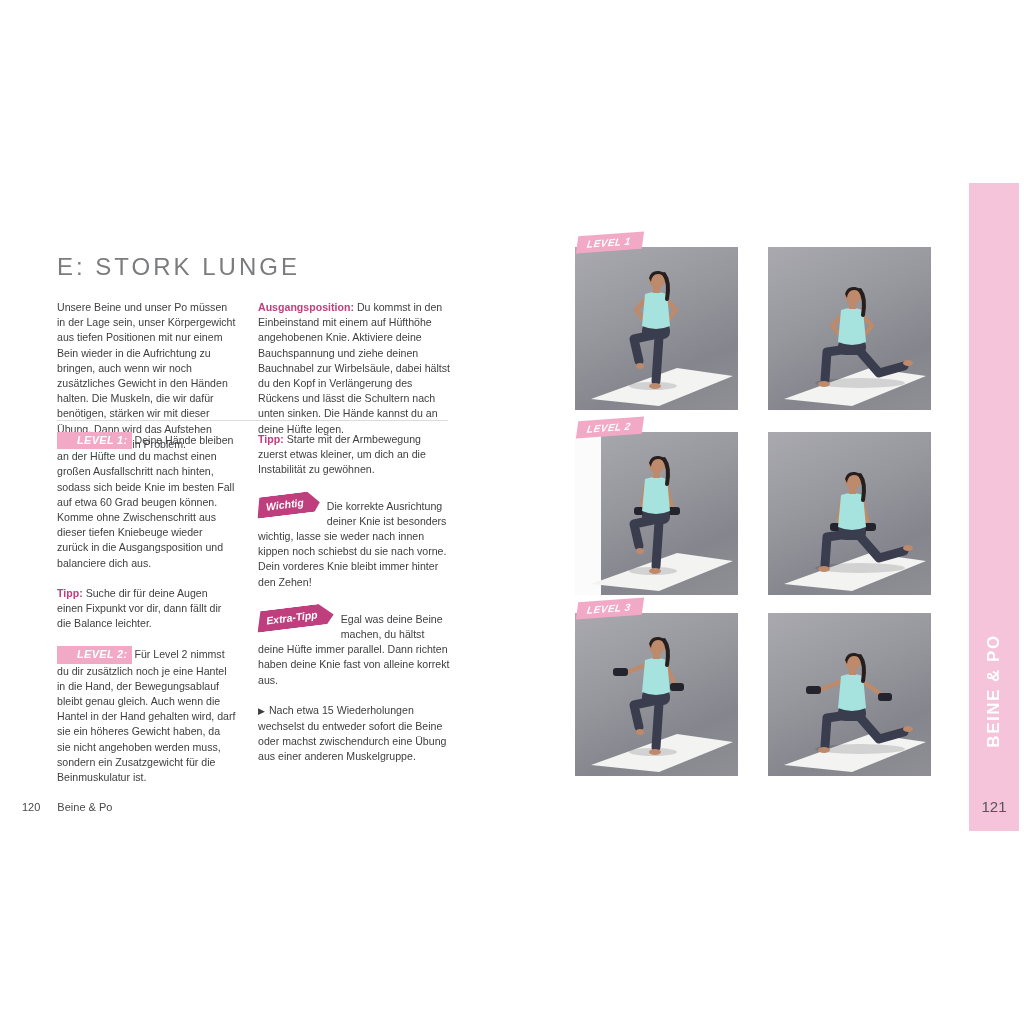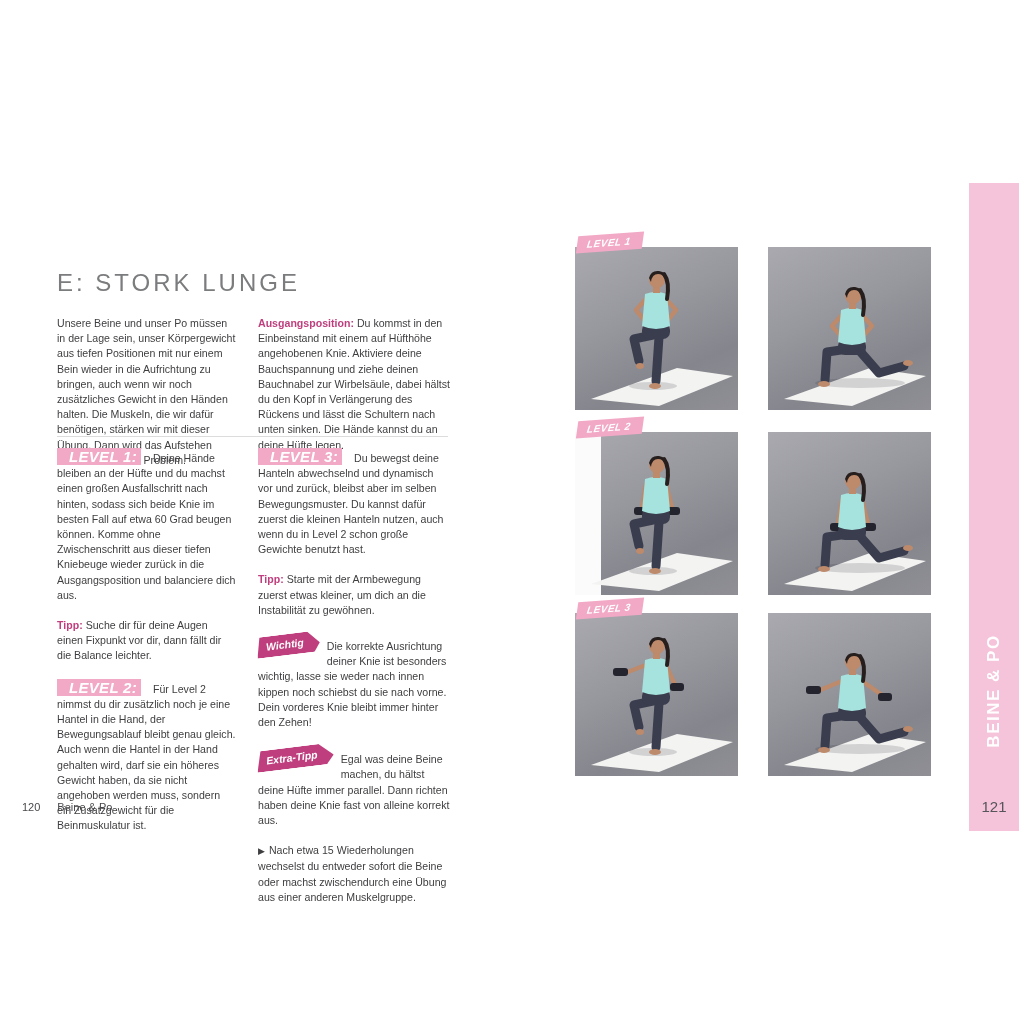--- a/index.html
+++ b/index.html
@@ -1,31 +1,31 @@
 <!DOCTYPE html>
 <html style="--magenta: #bf3e7d; --chip-pink: #f2a9c6; --tab-pink: #f5c3da; --note-pink: #df76a6; --title-grey: #7b7c7e; --body-grey: #3e3e40; --divider-grey: #dcdcdc; --skin: #bd8a6b; --hair: #261f1e; --top-mint: #a6e3de; --pants: #3a3d4d; --mat: #f3f3f1; --dumbbell: #23242e;"><head>
 <meta charset="utf-8">
 <style>
   html,body{margin:0;padding:0;background:#ffffff;}
   .spread{position:relative;width:1024px;height:1024px;background:#fff;overflow:hidden;
           font-family:"Liberation Sans",sans-serif;color:var(--body-grey);}
   
-  .left-page{position:absolute;left:57px;top:269px;width:394px;height:560px;}
+  .left-page{position:absolute;left:57px;top:253px;width:394px;height:560px;}
   h1.title{position:absolute;left:0;top:0;margin:0;font-size:24px;font-weight:300;
            letter-spacing:3px;color:var(--title-grey);}
   .cols{display:flex;gap:22px;}
   .col-a{width:179px;}
   .col-b{width:193px;}
   .intro{position:absolute;left:0;top:47px;width:394px;}
   p.body{margin:0 0 15px 0;font-size:10.6px;line-height:15.2px;color:var(--body-grey);}
   .divider{position:absolute;left:0;top:167px;width:391px;height:1px;background:var(--divider-grey);}
   .body-cols{position:absolute;left:0;top:179px;width:394px;}
   .accent{color:var(--magenta);font-weight:bold;}
   .chip{display:inline-block;background:var(--chip-pink);color:#fff;font-weight:bold;font-style:italic;
-        font-size:15px;padding:1px 4px 1px 12px;margin-right:12px;letter-spacing:.3px;}
+        font-size:11px;padding:1px 4px 1px 20px;margin-right:3px;letter-spacing:.3px;}
   .banner{float:left;background:var(--magenta);color:#fff;font-weight:bold;font-style:italic;
           font-size:10.5px;line-height:13px;padding:4px 16px 4px 10px;margin:-5px 7px 2px -2px;
           clip-path:polygon(7% 0,82% 0,100% 58%,90% 100%,0 100%);transform:rotate(-7deg);}
   .note{color:var(--note-pink);}
   .note .marker{font-size:9px;margin-right:4px;}
   
   .photo-row{position:absolute;left:575px;width:356px;height:163px;}
   .row-1{top:247px;} .row-2{top:432px;} .row-3{top:613px;}
   .photo{position:absolute;top:0;width:163px;height:163px;overflow:hidden;
          background:linear-gradient(155deg,#a9a9af 0%,#97979e 40%,#85858d 72%,#8f8f95 100%);}
@@ -69,21 +69,20 @@
 
     <div class="body-cols cols">
       <div class="col-a">
         <p class="body"><span class="chip">LEVEL 1:</span><span>Deine Hände bleiben an der Hüfte und du machst einen großen Ausfallschritt nach hinten, sodass sich beide Knie im besten Fall auf etwa 60 Grad beugen können. Komme ohne Zwischenschritt aus dieser tiefen Kniebeuge wieder zurück in die Ausgangsposition und balanciere dich aus.</span></p>
         <p class="body"><span class="accent">Tipp:</span>
            <span>Suche dir für deine Augen einen Fixpunkt vor dir, dann fällt dir die Balance leichter.</span></p>
         <p class="body"><span class="chip">LEVEL 2:</span><span>Für Level 2 nimmst du dir zusätzlich noch je eine Hantel in die Hand, der Bewegungsablauf bleibt genau gleich. Auch wenn die Hantel in der Hand gehalten wird, darf sie ein höheres Gewicht haben, da sie nicht angehoben werden muss, sondern ein Zusatzgewicht für die Beinmuskulatur ist.</span></p>
       </div>
 
       <div class="col-b">
-        <p class="body"><span class="chip">LEVEL 3:</span><span>Du bewegst deine Hanteln abwechselnd und dynamisch vor und zurück, bleibst aber im selben Bewegungsmuster. Du kannst dafür zuerst die kleinen Hanteln nutzen, auch wenn du in Level 2 schon große Gewichte benutzt hast.</span></p>
         <p class="body"><span class="accent">Tipp:</span>
            <span>Starte mit der Armbewegung zuerst etwas kleiner, um dich an die Instabilität zu gewöhnen.</span></p>
         <p class="body" style="margin-top:21px;"><span class="banner">Wichtig</span><span>Die korrekte Ausrichtung deiner Knie ist besonders wichtig, lasse sie weder nach innen kippen noch schiebst du sie nach vorne. Dein vorderes Knie bleibt immer hinter den Zehen!</span></p>
         <p class="body" style="margin-top:22px;"><span class="banner">Extra-Tipp</span><span>Egal was deine Beine machen, du hältst deine Hüfte immer parallel. Dann richten haben deine Knie fast von alleine korrekt aus.</span></p>
         <p class="body note" style=""><span class="marker">▶</span><span>Nach etwa 15 Wiederholungen wechselst du entweder sofort die Beine oder machst zwischendurch eine Übung aus einer anderen Muskelgruppe.</span></p>
       </div>
     </div>
   </main>
 
   <section class="photo-row row-1">

